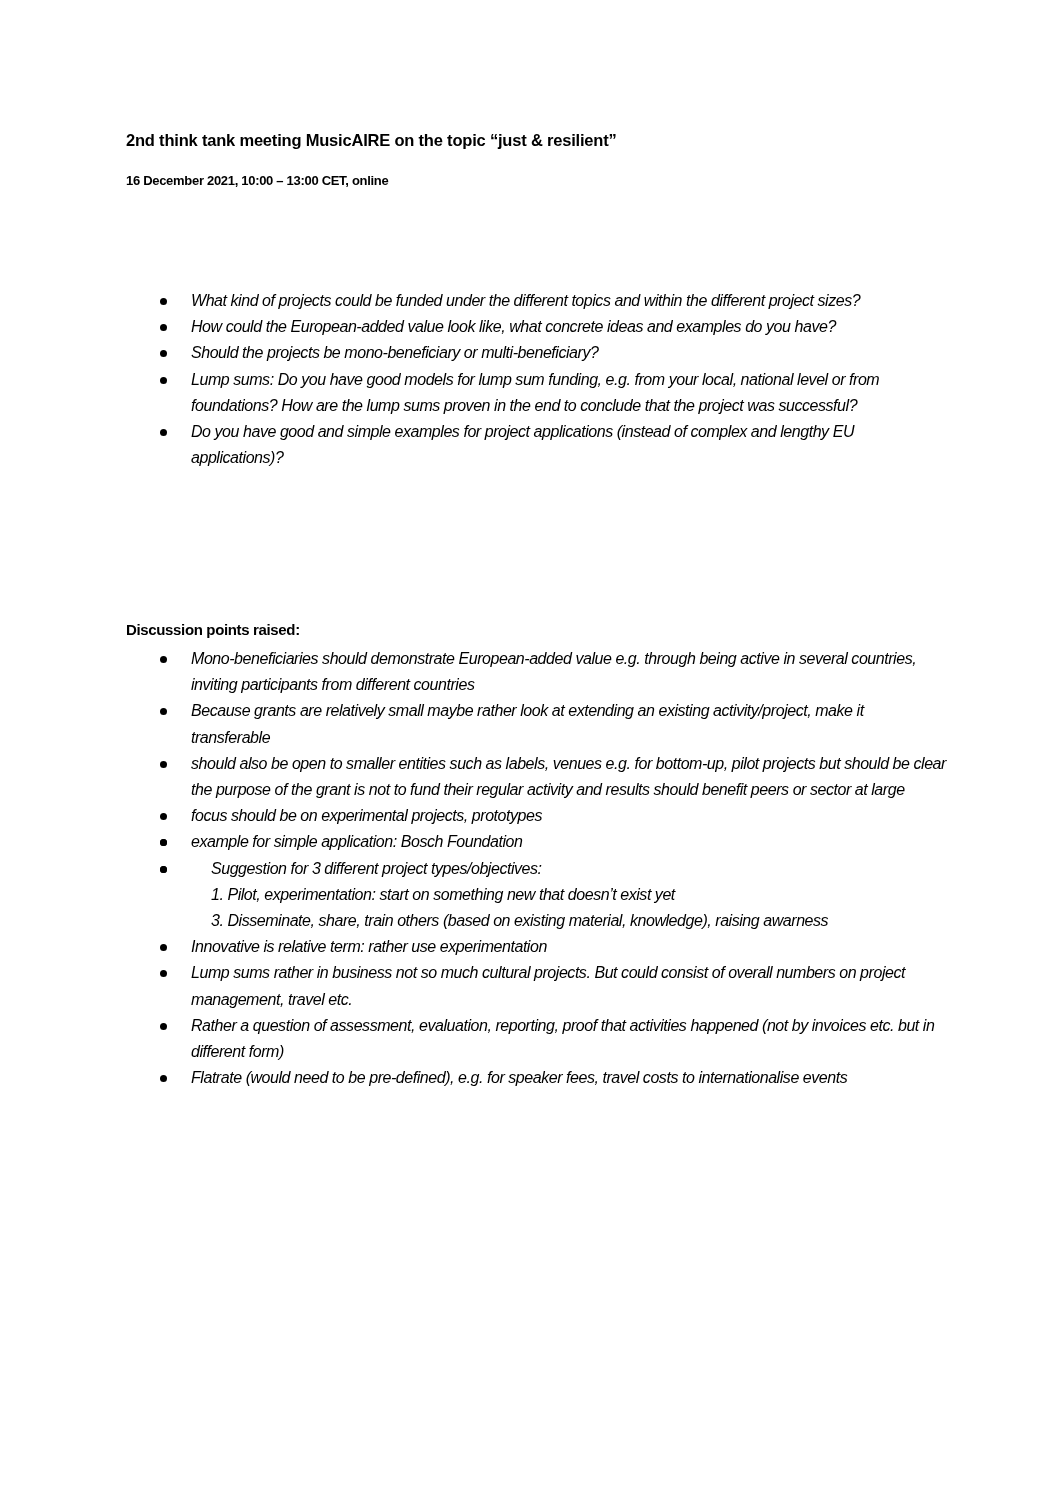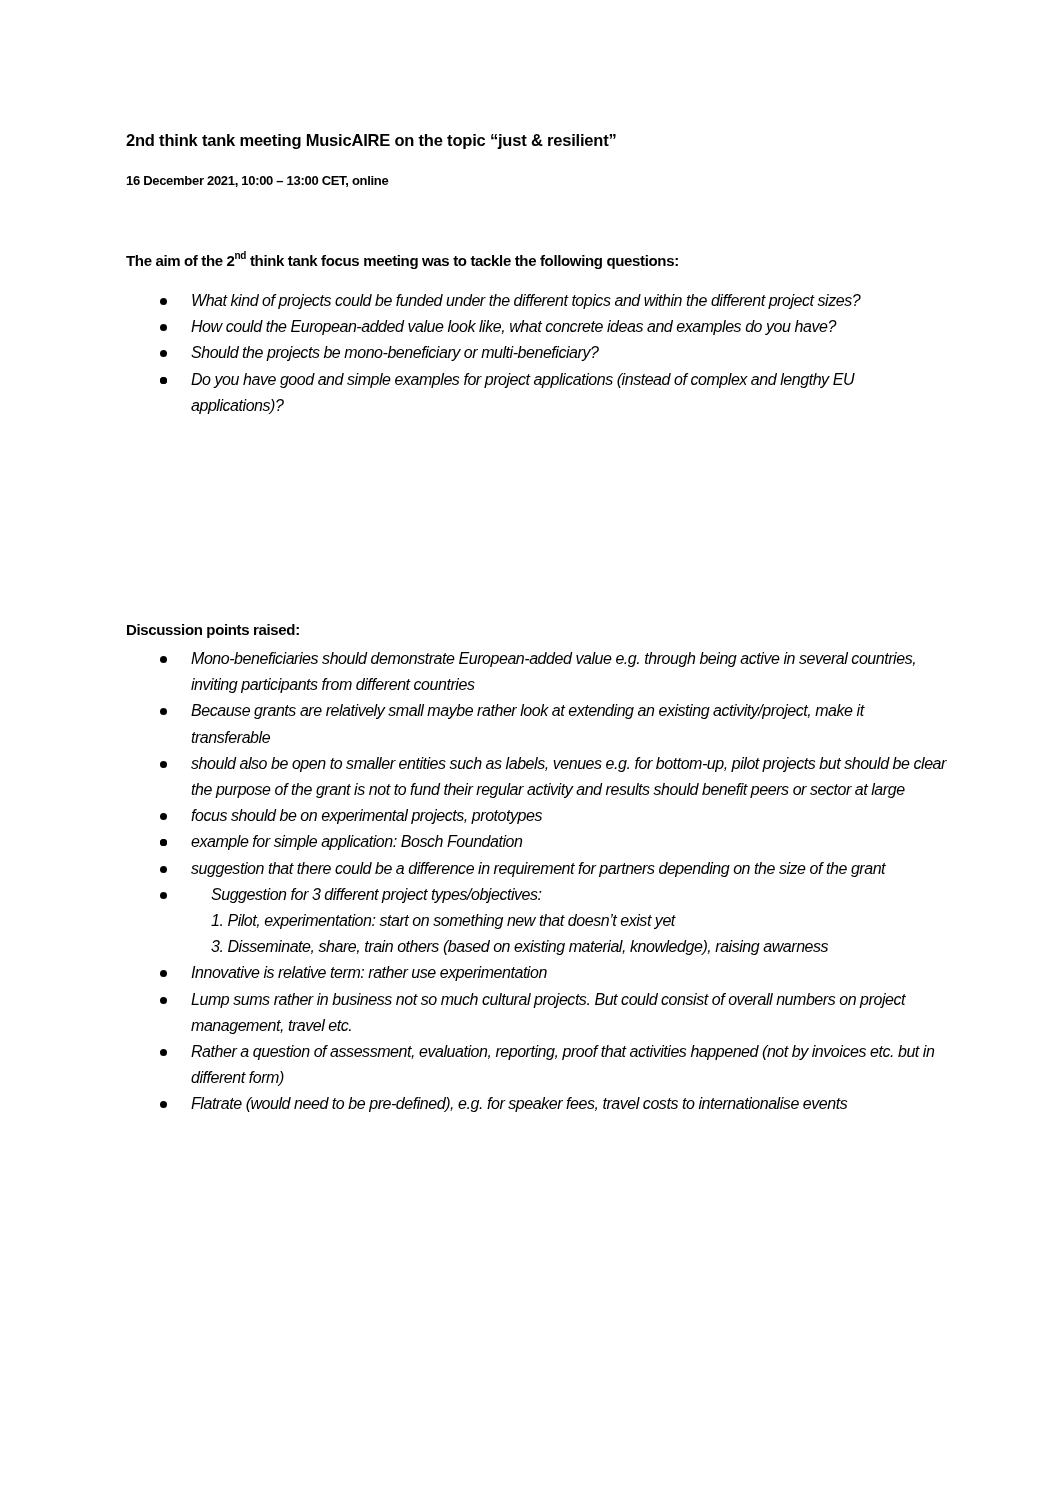--- a/index.html
+++ b/index.html
@@ -37,40 +37,39 @@
   .subline { display: block; margin-left: 20px; }
 </style>
 </head>
 <body>
 
 <div class="page">
 
   <div class="title">2nd think tank meeting MusicAIRE on the topic “just &amp; resilient”</div>
   <div class="subtitle">16 December 2021, 10:00 – 13:00 CET, online</div>
 
-  <div class="heading" style="top:252px;"><span>The aim of the 2</span><sup>nd</sup><span> think tank focus meeting was to tackle the following questions:</span></div>
 
   <ul class="list" style="top:288px;">
     <li><span class="bullet"></span><span>What kind of projects could be funded under the different topics and within the different project sizes?</span></li>
     <li><span class="bullet"></span><span>How could the European-added value look like, what concrete ideas and examples do you have?</span></li>
     <li><span class="bullet"></span><span>Should the projects be mono-beneficiary or multi-beneficiary?</span></li>
-    <li><span class="bullet"></span></li>
+    <li><span class="bullet"></span><span>Lump sums: Do you have good models for lump sum funding, e.g. from your local, national level or from foundations? How are the lump sums proven in the end to conclude that the project was successful?</span></li>
     <li><span class="bullet"></span><span>Do you have good and simple examples for project applications (instead of complex and lengthy EU applications)?</span></li>
   </ul>
 
   <div class="heading" style="top:609px;margin-top:12px;">Discussion points raised:</div>
 
   <ul class="list" style="top:646px;">
     <li><span class="bullet"></span><span>Mono-beneficiaries should demonstrate European-added value e.g. through being active in several countries, inviting participants from different countries</span></li>
     <li><span class="bullet"></span><span>Because grants are relatively small maybe rather look at extending an existing activity/project, make it transferable</span></li>
     <li><span class="bullet"></span><span>should also be open to smaller entities such as labels, venues e.g. for bottom-up, pilot projects but should be clear the purpose of the grant is not to fund their regular activity and results should benefit peers or sector at large</span></li>
     <li><span class="bullet"></span><span>focus should be on experimental projects, prototypes</span></li>
     <li><span class="bullet"></span></li>
     <li><span class="bullet"></span><span>example for simple application: Bosch Foundation</span></li>
-    <li><span class="bullet"></span><span>suggestion that there could be a difference in requirement for partners depending on the size of the grant</span></li>
+    <li><span class="bullet"></span></li>
     <li>
         <span class="bullet"></span>
         <span class="subline">Suggestion for 3 different project types/objectives:</span>
         <span class="subline">1. Pilot, experimentation: start on something new that doesn’t exist yet</span>
         <span class="subline">3. Disseminate, share, train others (based on existing material, knowledge), raising awarness</span>
       </li>
     <li><span class="bullet"></span><span>Innovative is relative term: rather use experimentation</span></li>
     <li><span class="bullet"></span><span>Lump sums rather in business not so much cultural projects. But could consist of overall numbers on project management, travel etc.</span></li>
     <li><span class="bullet"></span><span>Rather a question of assessment, evaluation, reporting, proof that activities happened (not by invoices etc. but in different form)</span></li>
     <li><span class="bullet"></span><span>Flatrate (would need to be pre-defined), e.g. for speaker fees, travel costs to internationalise events</span></li>

